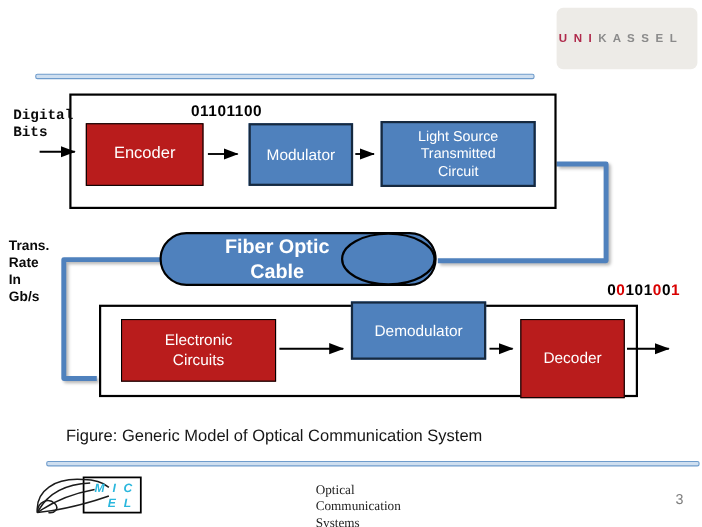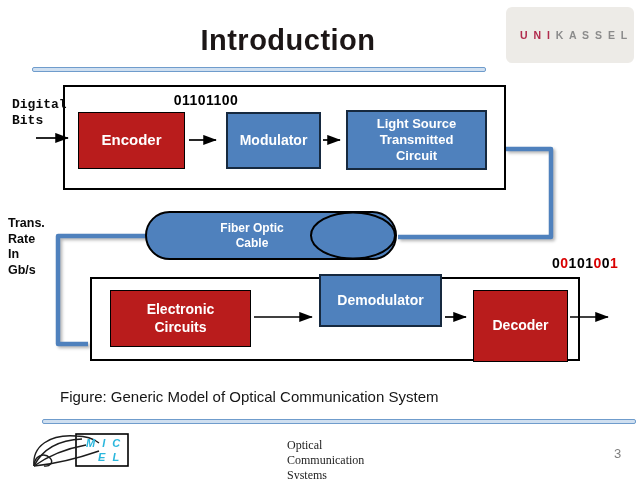--- a/index.html
+++ b/index.html
@@ -6,60 +6,59 @@
   .slide{position:relative;width:638px;height:479px;background:#ffffff;overflow:hidden;
          font-family:"Liberation Sans",sans-serif;}
   .abs{position:absolute;}
   .title{left:0;top:24px;width:576px;text-align:center;font-size:29px;font-weight:700;
          color:var(--title-color);letter-spacing:.5px;}
   .bar{height:3px;background:var(--bar-fill);border:1px solid var(--bar-border);border-radius:2px;}
   .top-bar{left:32px;top:67px;width:452px;}
   .bottom-bar{left:42px;top:419px;width:592px;}
 
   .uni-logo{left:506px;top:7px;width:128px;height:56px;background:#edebe7;border-radius:6px;
-            display:flex;flex-direction:column;justify-content:center;padding-left:14px;box-sizing:border-box;}
+            display:flex;flex-direction:column;justify-content:center;padding-left:2px;box-sizing:border-box;}
   .uni-line{font-size:10.5px;font-weight:700;letter-spacing:1.5px;line-height:14px;white-space:nowrap;}
   .uni-accent{color:var(--uni-accent);}
   .uni-gray{color:var(--uni-gray);font-weight:600;}
 
   svg.overlay{position:absolute;left:0;top:0;width:638px;height:479px;z-index:1;}
   .layer{position:absolute;left:0;top:0;z-index:2;}
 
   .outerbox{position:absolute;border:2px solid #000;background:transparent;box-sizing:border-box;}
   .block{position:absolute;display:flex;align-items:center;justify-content:center;text-align:center;
-         color:#fff;font-weight:700;font-size:14px;line-height:1.25;box-sizing:border-box;}
+         color:#fff;font-weight:400;font-size:14px;line-height:1.25;box-sizing:border-box;}
   .black{background:#b91c1c;border:1px solid #000;}
   .blue{background:var(--block-blue);border:2px solid var(--block-border);}
   .ml{white-space:pre-line;}
 
   .label{position:absolute;font-weight:700;font-size:12.5px;color:#0a0a0a;line-height:1.25;}
   .bits{position:absolute;font-weight:700;font-size:14px;color:#000;letter-spacing:.5px;}
   .fiber-label{position:absolute;left:146px;top:212px;width:212px;height:47px;display:flex;
                align-items:center;justify-content:center;text-align:center;color:#fff;
-               font-weight:700;font-size:12px;line-height:1.25;z-index:2;}
+               font-weight:700;font-size:18px;line-height:1.25;z-index:2;}
   .caption{position:absolute;left:60px;top:388px;width:540px;text-align:left;font-size:15px;color:#161616;}
   .footer-text{position:absolute;left:287px;top:438px;font-family:"Liberation Serif",serif;
                font-size:12px;color:#222;}
   .page-num{position:absolute;left:614px;top:446px;font-size:13px;color:var(--page-gray);}
 
   .connector{stroke:var(--connector-blue);stroke-width:4.5;fill:none;stroke-linejoin:round;
              filter:drop-shadow(2px 2.5px 1.5px rgba(0,0,0,0.28));}
   .fiber-shape{fill:var(--block-blue);stroke:#000;stroke-width:2;}
   .arrow{stroke:#000;stroke-width:1.7;fill:none;marker-end:url(#ah);}
   .shell{stroke:#1c1c1c;stroke-width:1.4;fill:none;}
   .micel-rect{fill:#fff;stroke:#000;stroke-width:1.6;}
   .micel-text{fill:var(--micel-cyan);font-family:"Liberation Sans",sans-serif;font-weight:700;
               font-style:italic;font-size:11px;letter-spacing:2px;}
 </style>
 </head>
 <body>
 
 <div class="slide">
 
-  <div class="abs title">Introduction</div>
   <div class="abs bar top-bar"></div>
 
   <div class="abs uni-logo">
     <div class="uni-line"><span class="uni-accent">U N I</span> <span class="uni-gray">K A S S E L</span></div>
   </div>
 
   <svg class="overlay" viewBox="0 0 638 479">
     <defs>
       <marker id="ah" markerWidth="10" markerHeight="8" refX="7.5" refY="3" orient="auto">
         <path d="M0,0 L8,3 L0,6 Z" fill="#000"></path>

